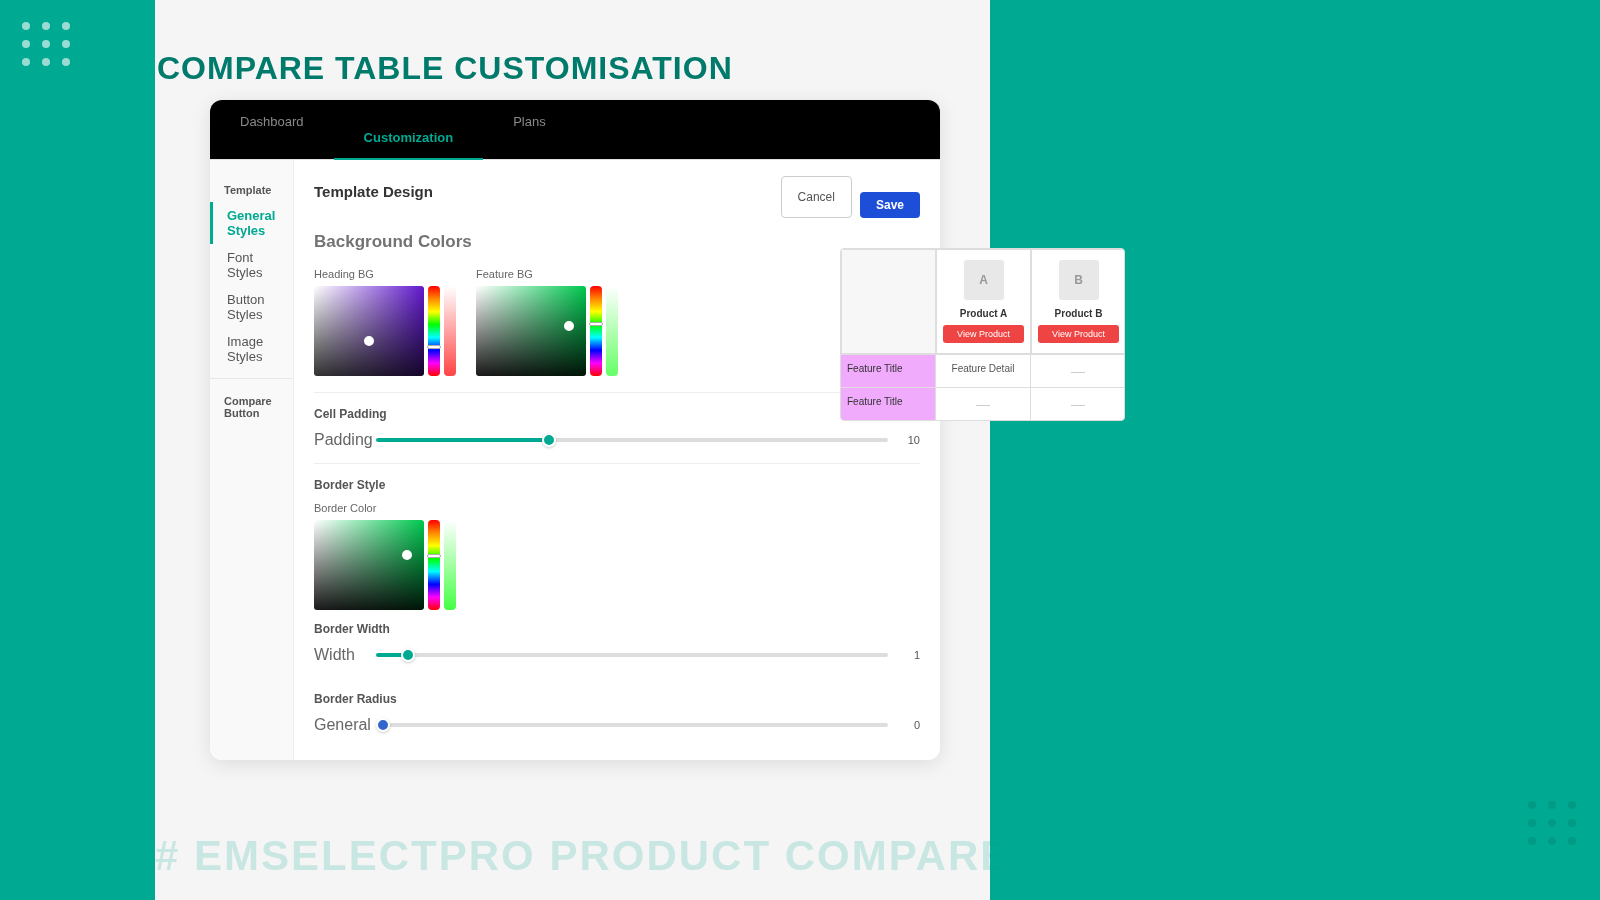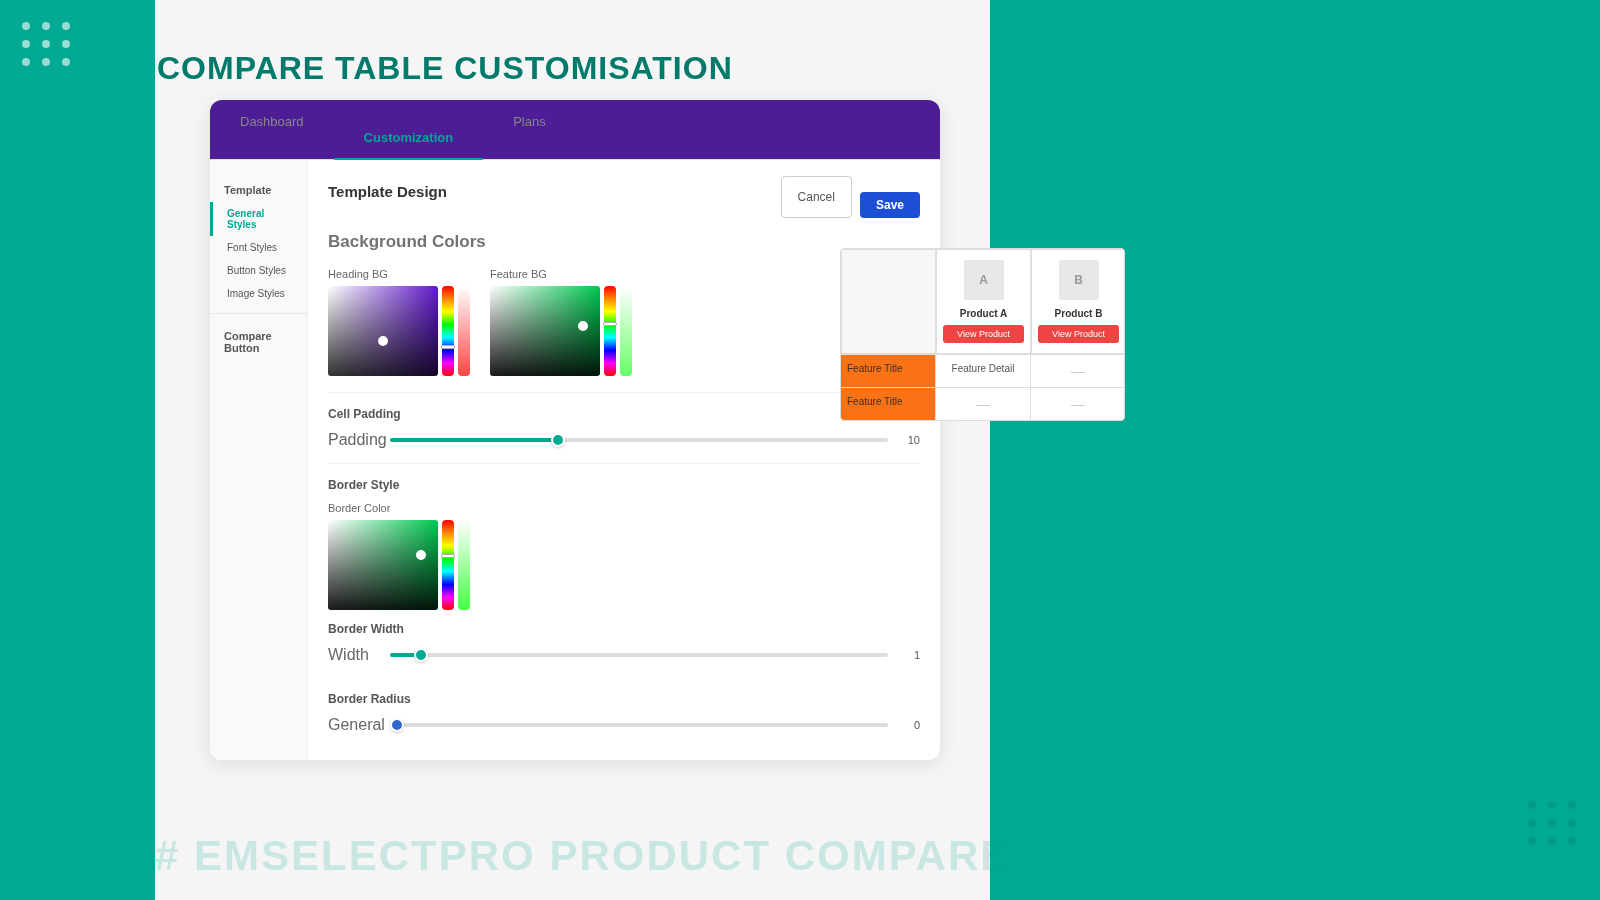--- a/index.html
+++ b/index.html
@@ -93,21 +93,21 @@
       background: white;
       border-radius: 12px;
       box-shadow: 0 4px 20px rgba(0,0,0,0.1);
       overflow: hidden;
     }
 
     
     .tabs {
       display: flex;
       border-bottom: 1px solid #e0e0e0;
-      background: #4c1d95;
+      background: #000000;
     }
     .tab {
       padding: 14px 30px;
       font-size: 13px;
       color: #888;
       cursor: pointer;
       position: relative;
     }
     .tab.active {
       color: #00a991;
@@ -123,33 +123,33 @@
     }
 
     
     .card-content {
       display: flex;
       min-height: 600px;
     }
 
     
     .sidebar {
-      width: 98px;
+      width: 84px;
       background: #f9f9f9;
       border-right: 1px solid #eee;
       padding: 16px 0;
     }
     .sidebar-section-label {
       font-size: 11px;
       color: #555;
       padding: 8px 14px 6px;
       font-weight: 600;
     }
     .sidebar-item {
-      font-size: 10px;
+      font-size: 13px;
       color: #555;
       padding: 6px 14px;
       cursor: pointer;
       display: flex;
       align-items: center;
     }
     .sidebar-item.active {
       color: #00a991;
       font-weight: 600;
       border-left: 3px solid #00a991;
@@ -396,21 +396,21 @@
       grid-template-columns: 95px 95px 95px;
       border-top: 1px solid #ddd;
     }
     .preview-feature-cell {
       padding: 8px 6px;
       font-size: 10px;
       border-right: 1px solid #ddd;
       text-align: center;
     }
     .preview-feature-cell:first-child {
-      background: #f97316;
+      background: #f0abfc;
       text-align: left;
       font-weight: 500;
       color: #333;
     }
     .preview-feature-detail {
       color: #555;
     }
     .preview-dash {
       color: #ccc;
       font-size: 14px;

